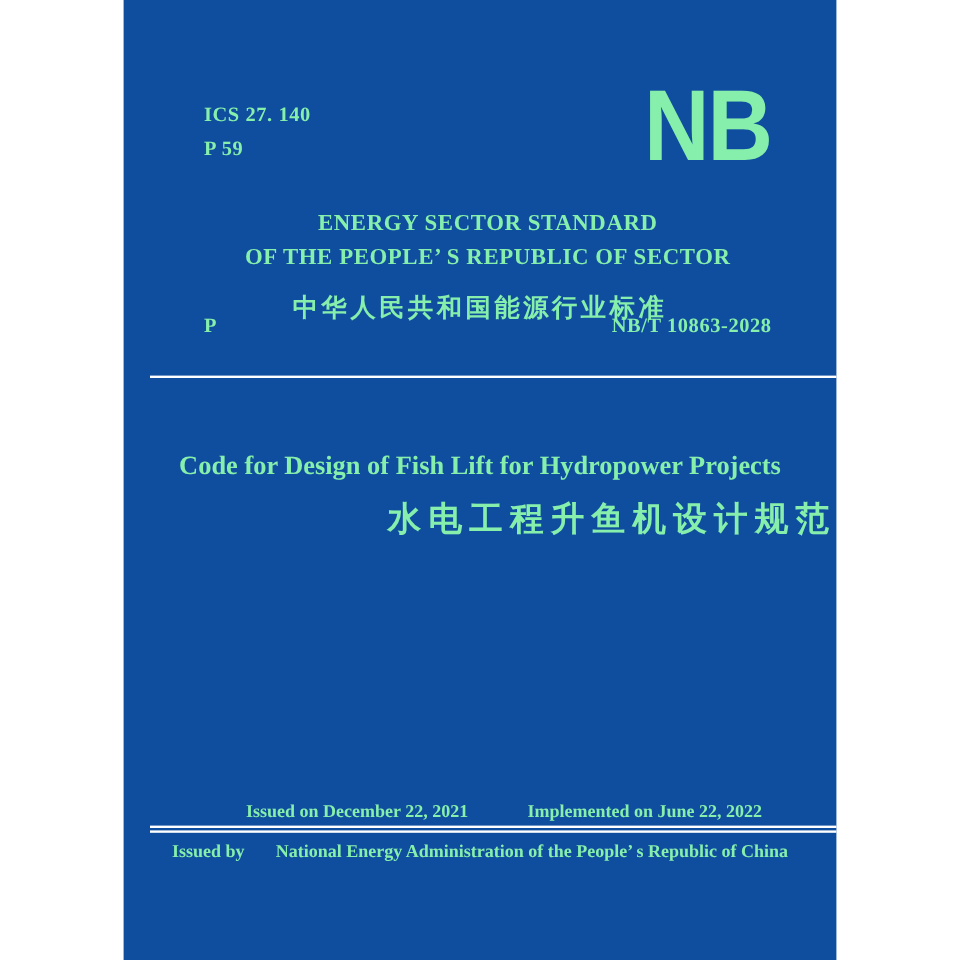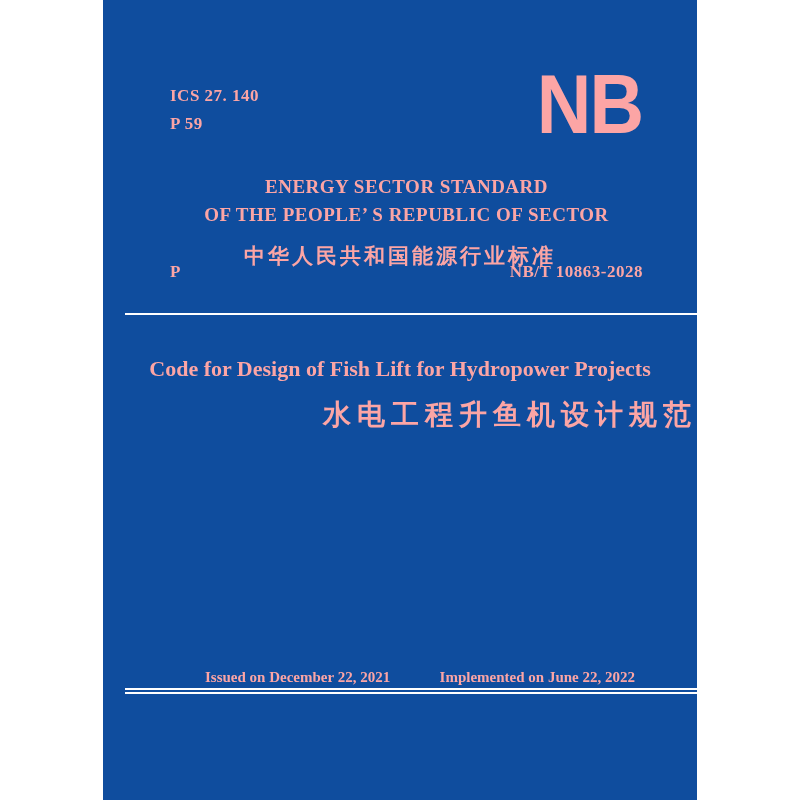--- a/index.html
+++ b/index.html
@@ -14,21 +14,21 @@
     overflow: hidden;
     font-family: "Liberation Serif", "DejaVu Serif", serif;
   }
   .cover {
     position: absolute;
     left: 103px;
     top: 0;
     width: 594px;
     height: 800px;
     background: #0f4d9e;
-    color: #fca5a5;
+    color: #86efac;
   }
   
   .ics {
     position: absolute;
     left: 67px;
     top: 82px;
     font-weight: bold;
     font-size: 17px;
     line-height: 28px;
     letter-spacing: 0.5px;
@@ -94,20 +94,21 @@
     position: absolute;
     left: 0;
     right: 0;
     top: 356px;
     text-align: center;
   }
   .title-en {
     font-weight: bold;
     font-size: 22px;
     line-height: 26px;
+    margin-top: 19px;
   }
   .title-zh {
     font-weight: bold;
     font-size: 28px;
     line-height: 34px;
     letter-spacing: 6px;
     margin-top: 16px;
     text-align: right;
   }
   
@@ -176,15 +177,18 @@
       <div class="title-zh">水电工程升鱼机设计规范</div>
     </div>
 
     <div class="dates">
       <span class="date-issued">Issued on December 22, 2021</span>
       <span class="date-impl">Implemented on June 22, 2022</span>
     </div>
 
     <div class="rule2"></div>
 
+    <div class="issuer">
+      <span>Issued by</span><span class="gap"></span><span>National Energy Administration of the People’ s Republic of China</span>
+    </div>
 
   </div>
 </div>
 
 </body></html>

